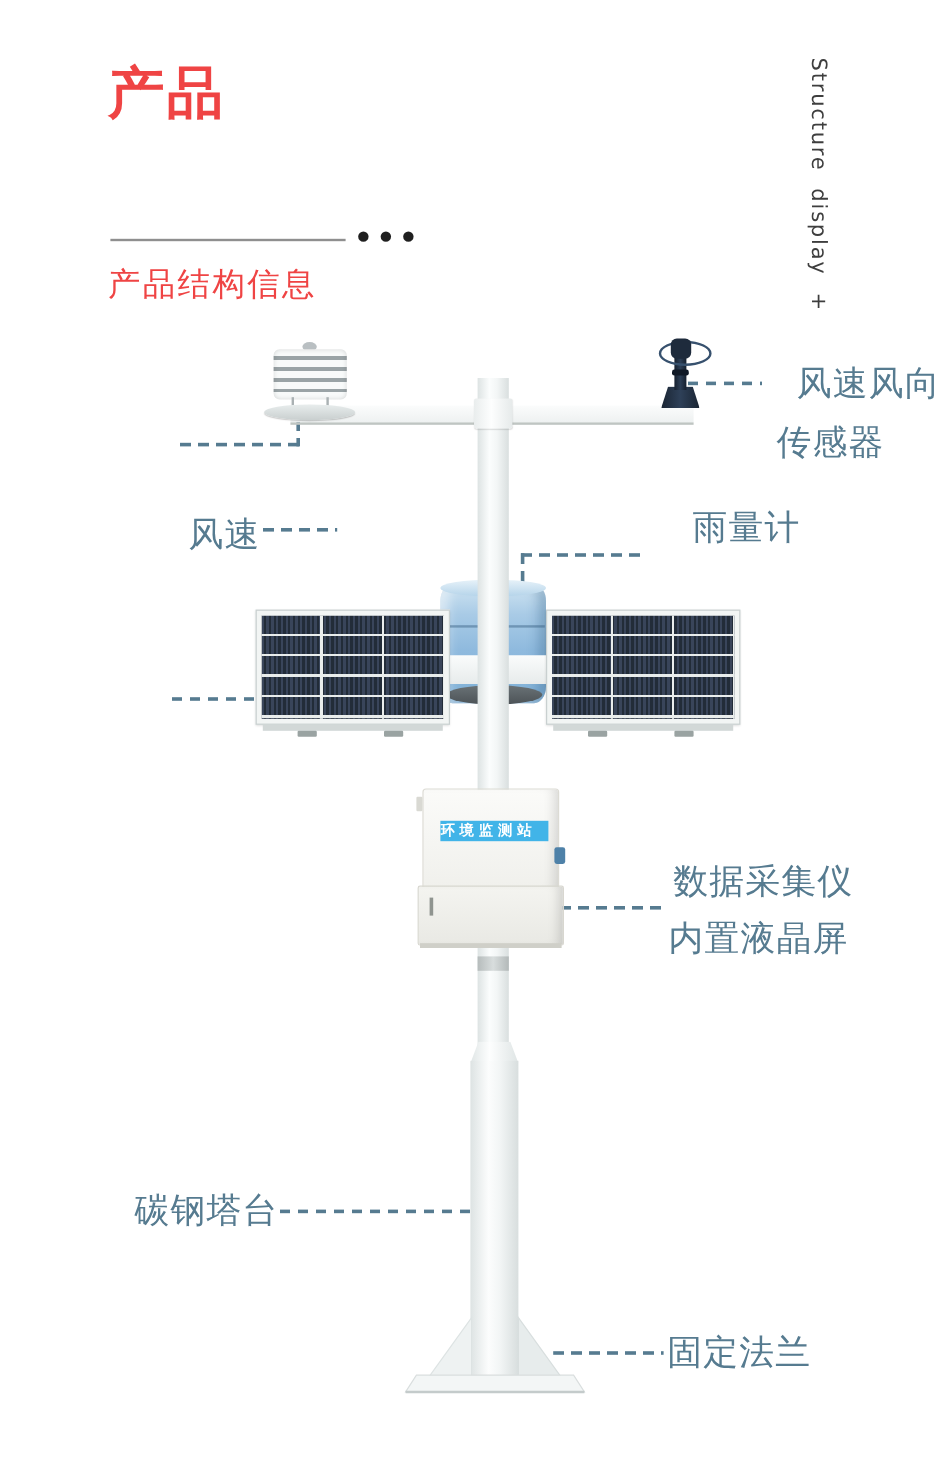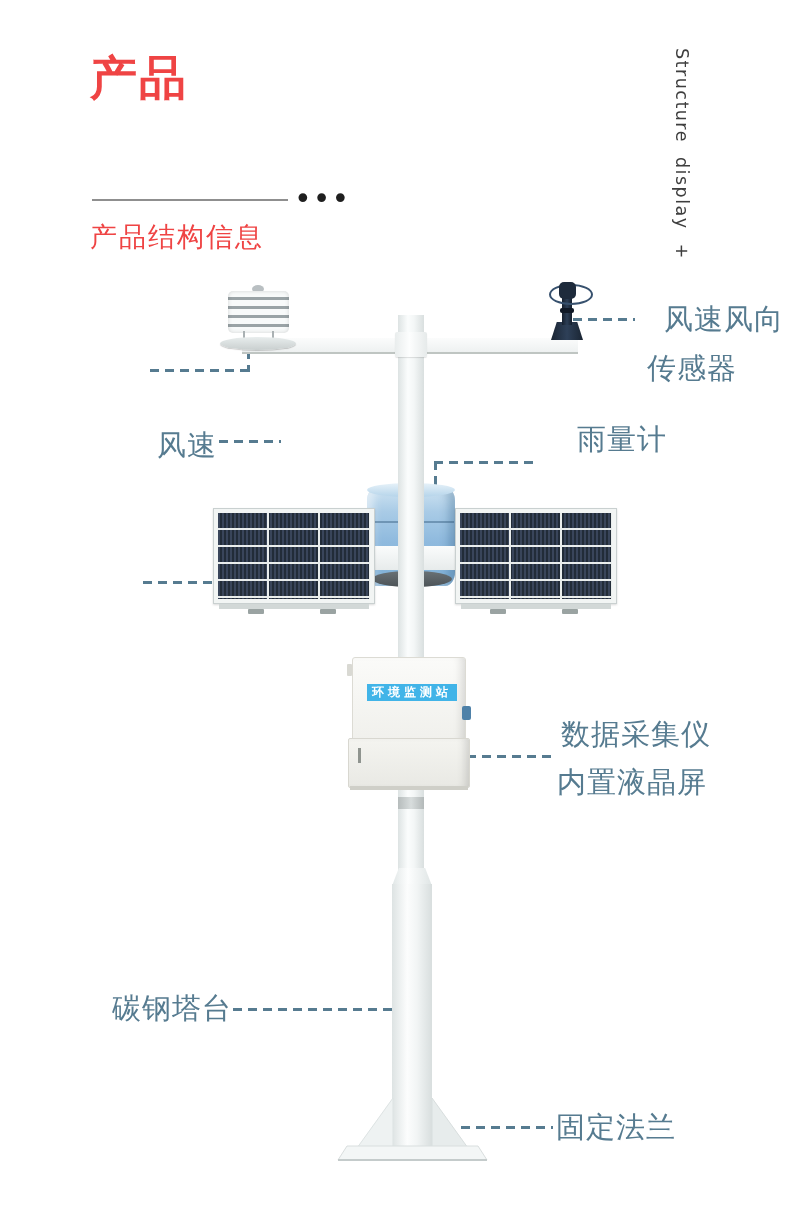--- a/index.html
+++ b/index.html
@@ -78,21 +78,21 @@
       repeating-linear-gradient(180deg,transparent 0 15px,#e9edec 15px 17px),
       repeating-linear-gradient(90deg,#39455a 0 2px,#222c38 2px 4px);}
   .panel-rail{width:150px;height:5px;background:#d2d8d7;z-index:4;}
   .panel-foot{width:16px;height:5px;background:#9aa3a2;z-index:4;border-radius:1px;}
 
   
   .box-top{left:352px;top:657px;width:112px;height:83px;z-index:8;border-radius:3px;
     background:linear-gradient(180deg,#fbfbf9,#f0f0ec);border:1px solid #dcdbd4;
     box-shadow:inset -9px 0 10px -6px rgba(0,0,0,.14);}
   .box-strip{left:367px;top:684px;width:90px;height:17px;z-index:9;background:#41b4e8;
-    color:#ffffff;font-size:12px;font-weight:bold;letter-spacing:4px;text-align:center;
+    color:#ffffff;font-size:12px;font-weight:bold;letter-spacing:4px;
     line-height:17px;white-space:nowrap;overflow:hidden;}
   .box-knob{left:462px;top:706px;width:9px;height:14px;background:#4e81a8;border-radius:2px;z-index:9;}
   .box-nub{left:347px;top:664px;width:5px;height:12px;background:#d9d9d3;z-index:8;border-radius:1px;}
   .box-door{left:348px;top:738px;width:120px;height:48px;z-index:8;border-radius:2px;
     background:linear-gradient(180deg,#f4f4f0,#e9e9e4);border:1px solid #d8d7d0;
     box-shadow:inset -9px 0 10px -6px rgba(0,0,0,.16);}
   .box-hinge{left:358px;top:748px;width:3px;height:15px;background:#8f948f;z-index:9;}
   .box-lip{left:350px;top:786px;width:118px;height:4px;background:#cfcfc8;z-index:9;}
 
   

